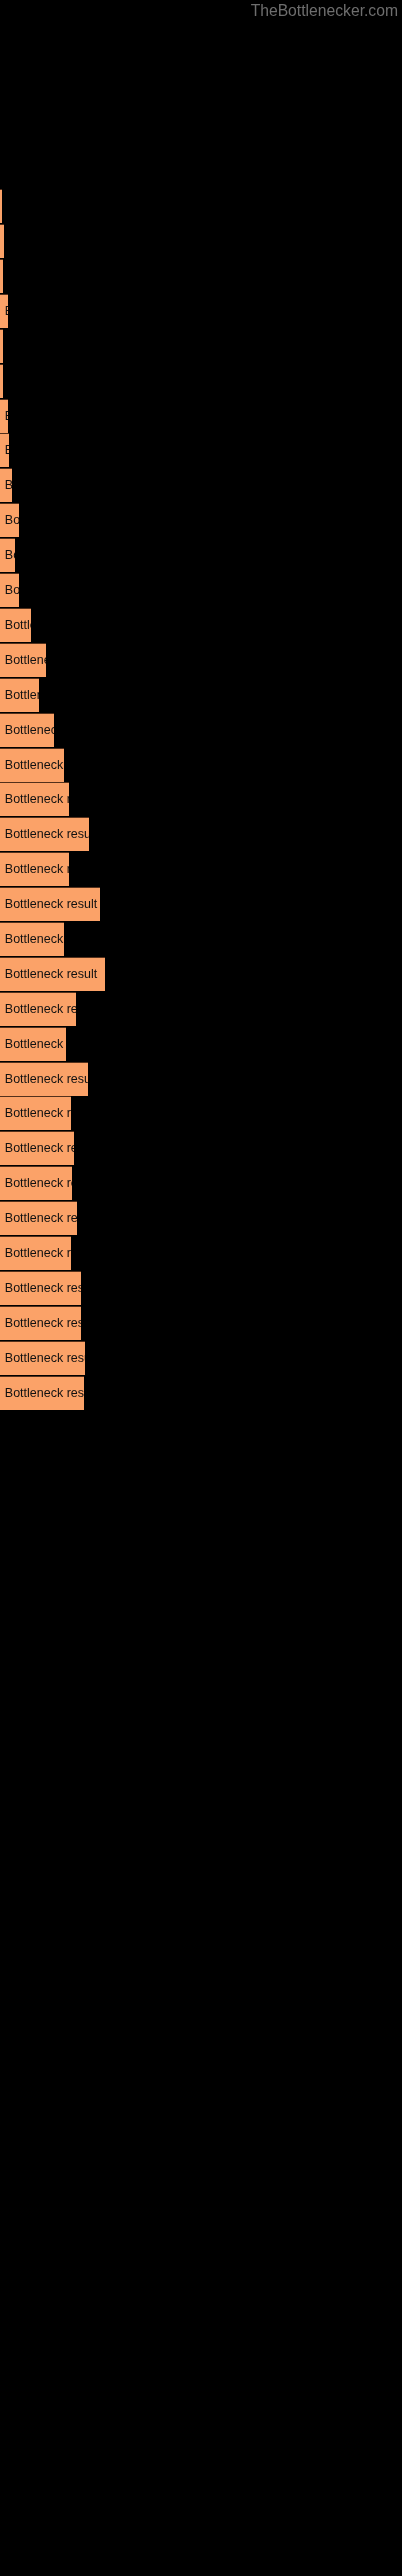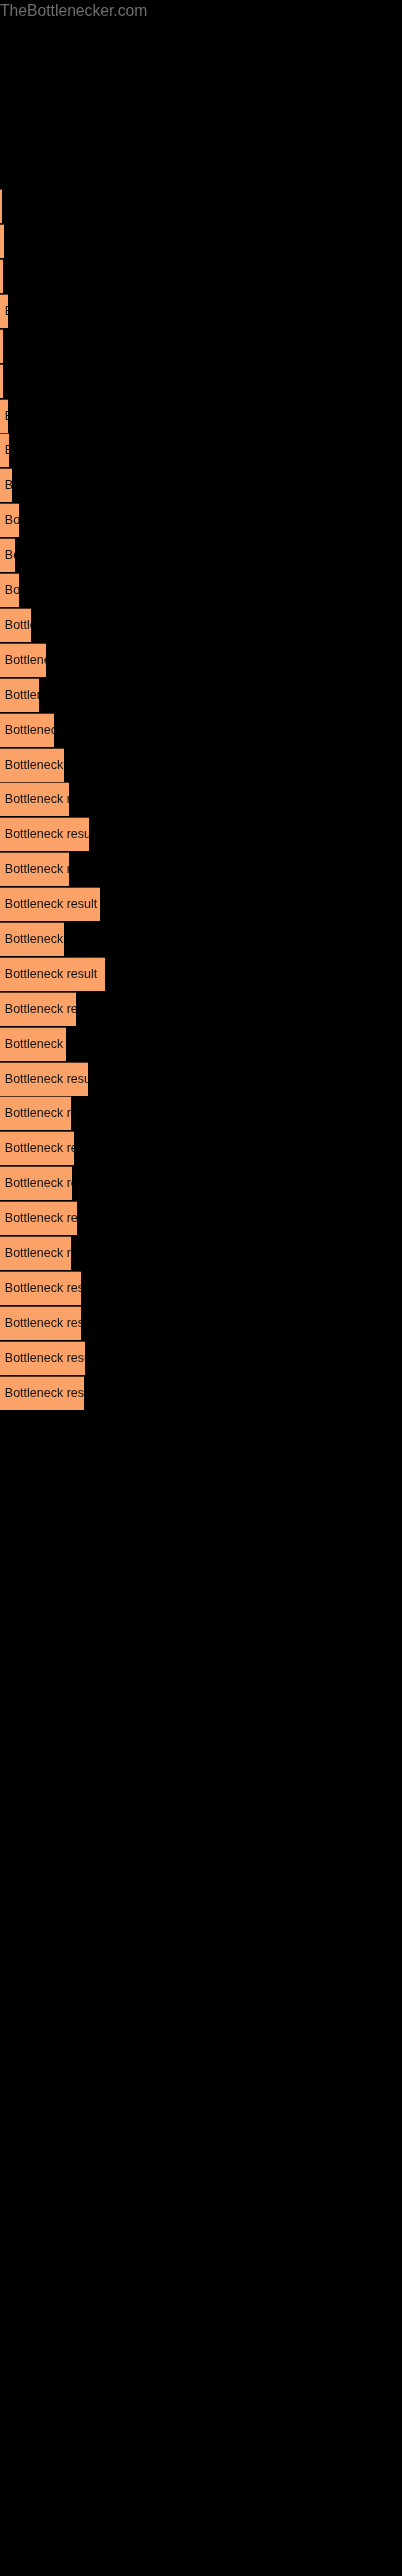--- a/index.html
+++ b/index.html
@@ -15,20 +15,21 @@
     overflow: hidden;
     font-family: "Liberation Sans", sans-serif;
     -webkit-font-smoothing: antialiased;
   }
 
   #watermark {
     position: absolute;
     top: 0px;
     left: 0px;
     width: 398px;
+    text-align: right;
     font-size: 15.7px;
     line-height: 21px;
     color: #6e6e6e;
     letter-spacing: 0px;
     white-space: nowrap;
     font-family: "Liberation Sans", sans-serif;
   }
 
   #chart {
     position: absolute;

